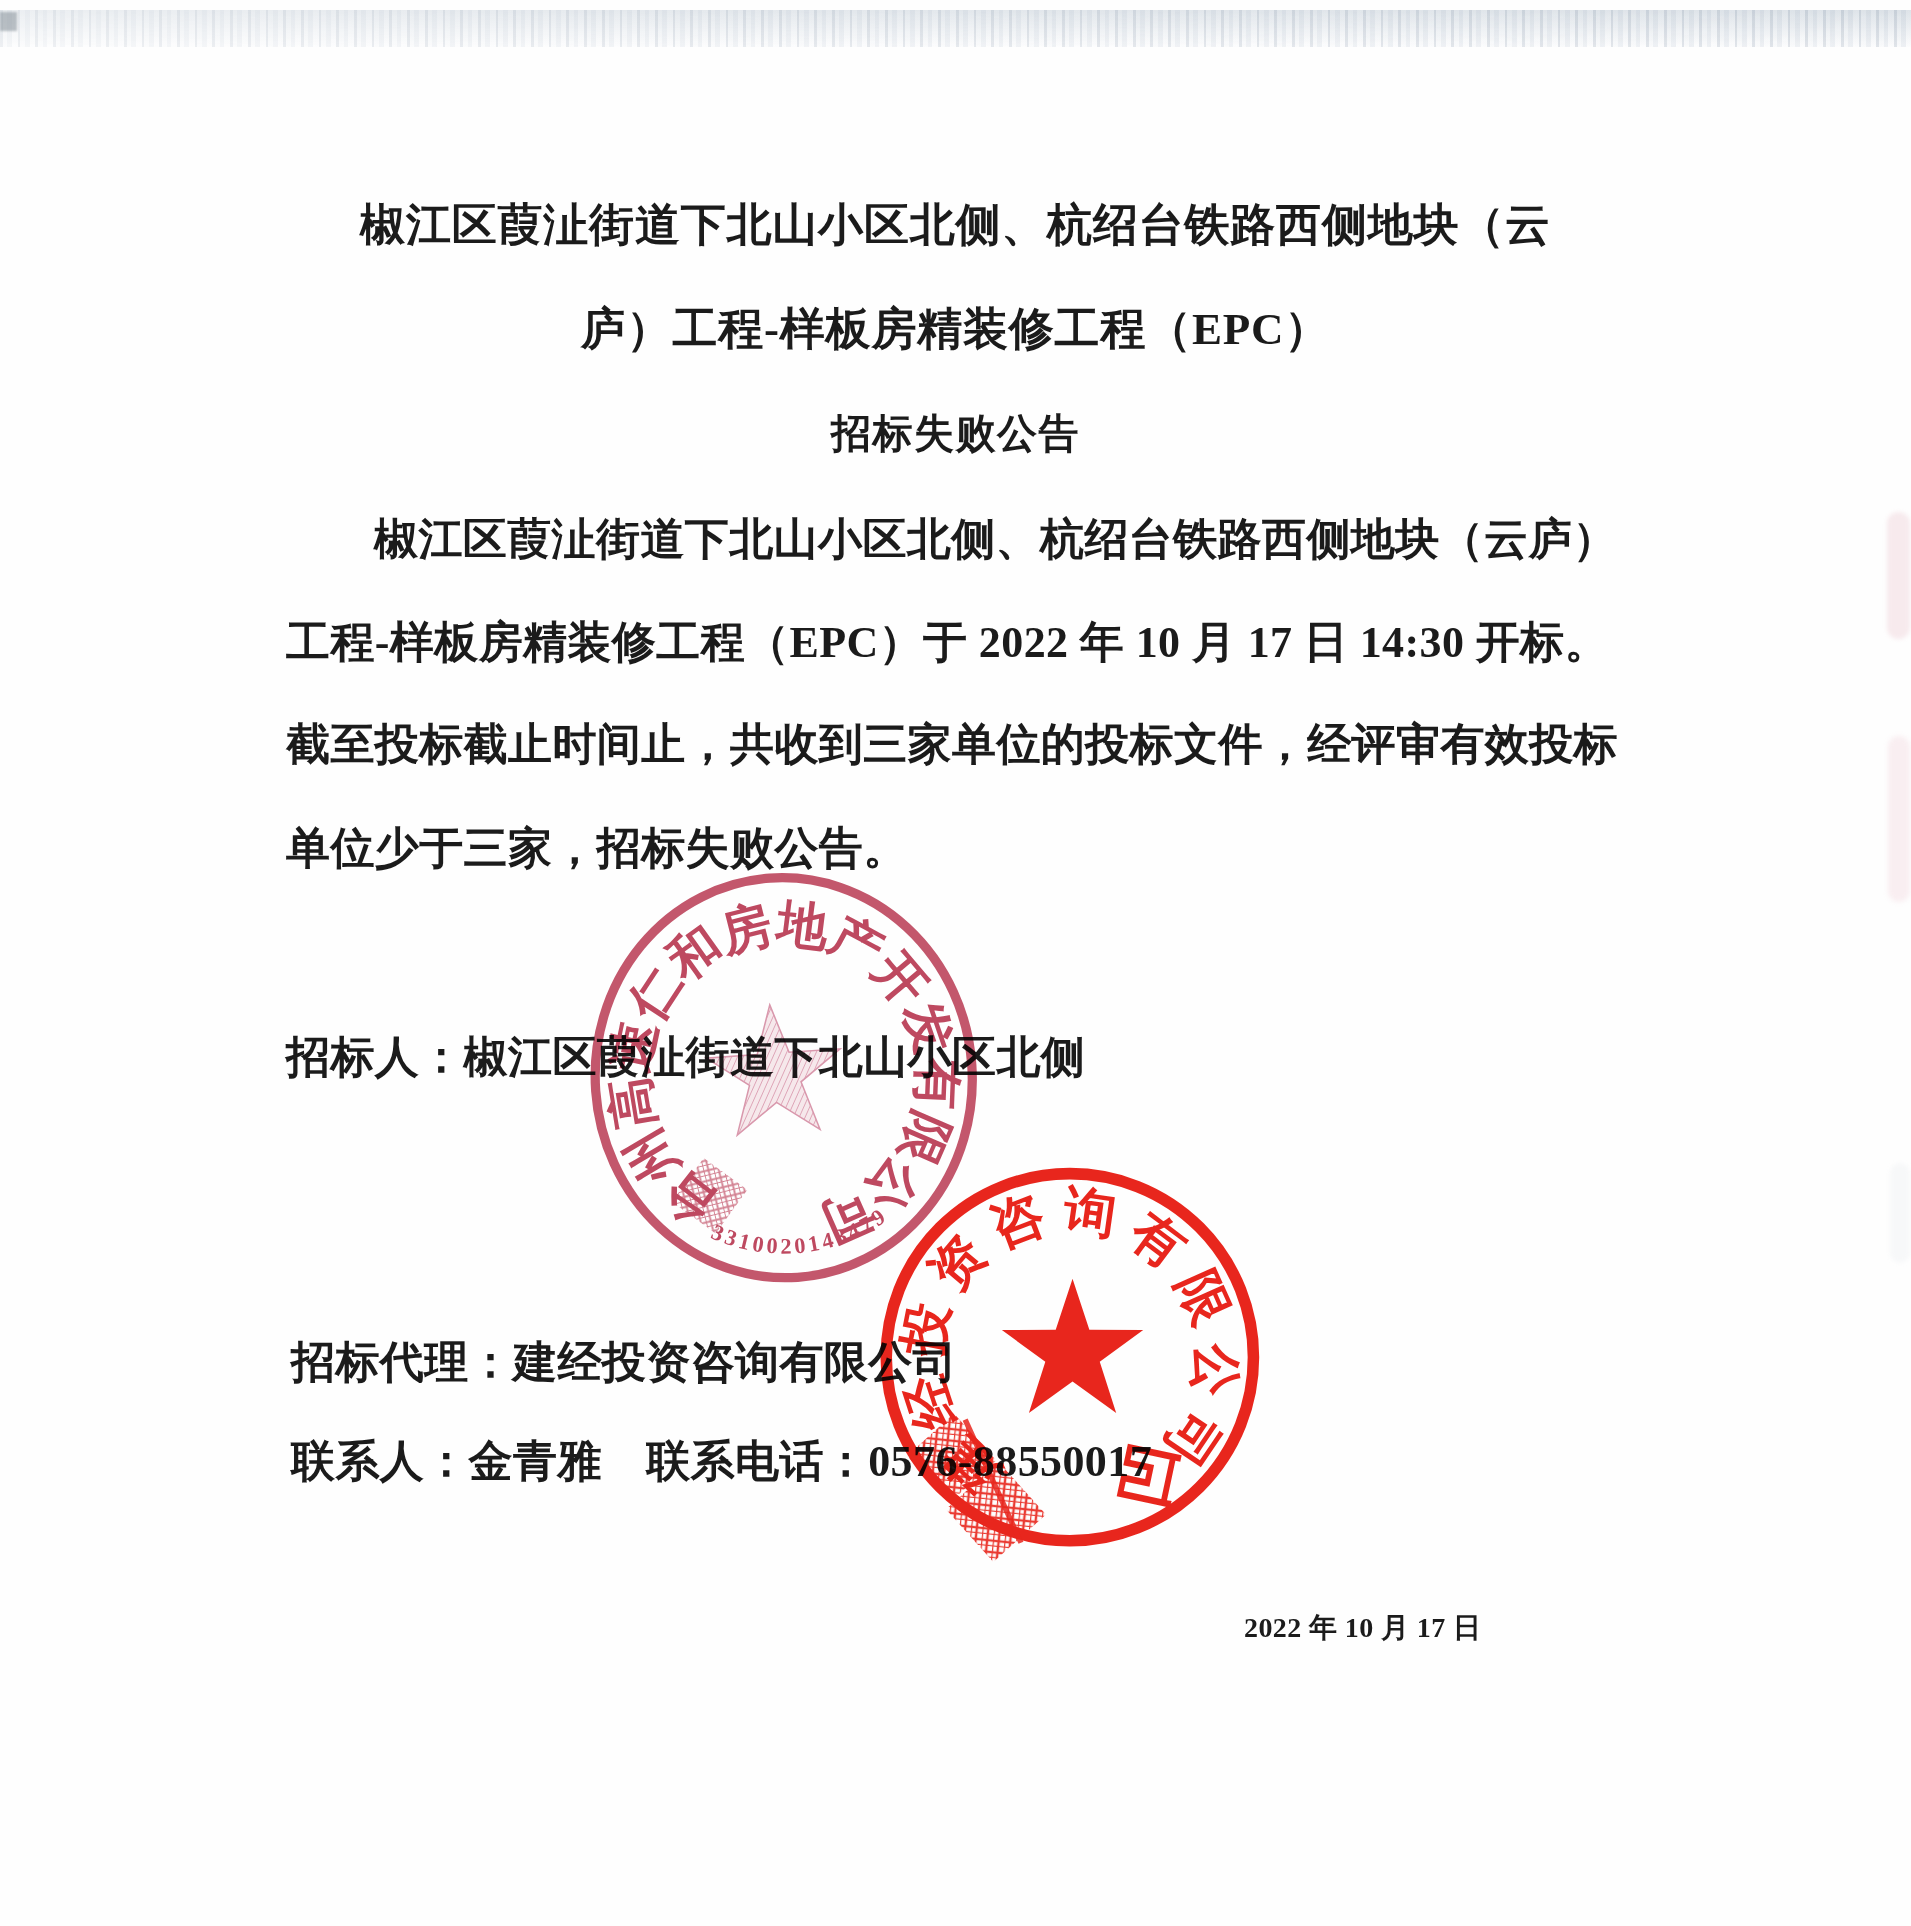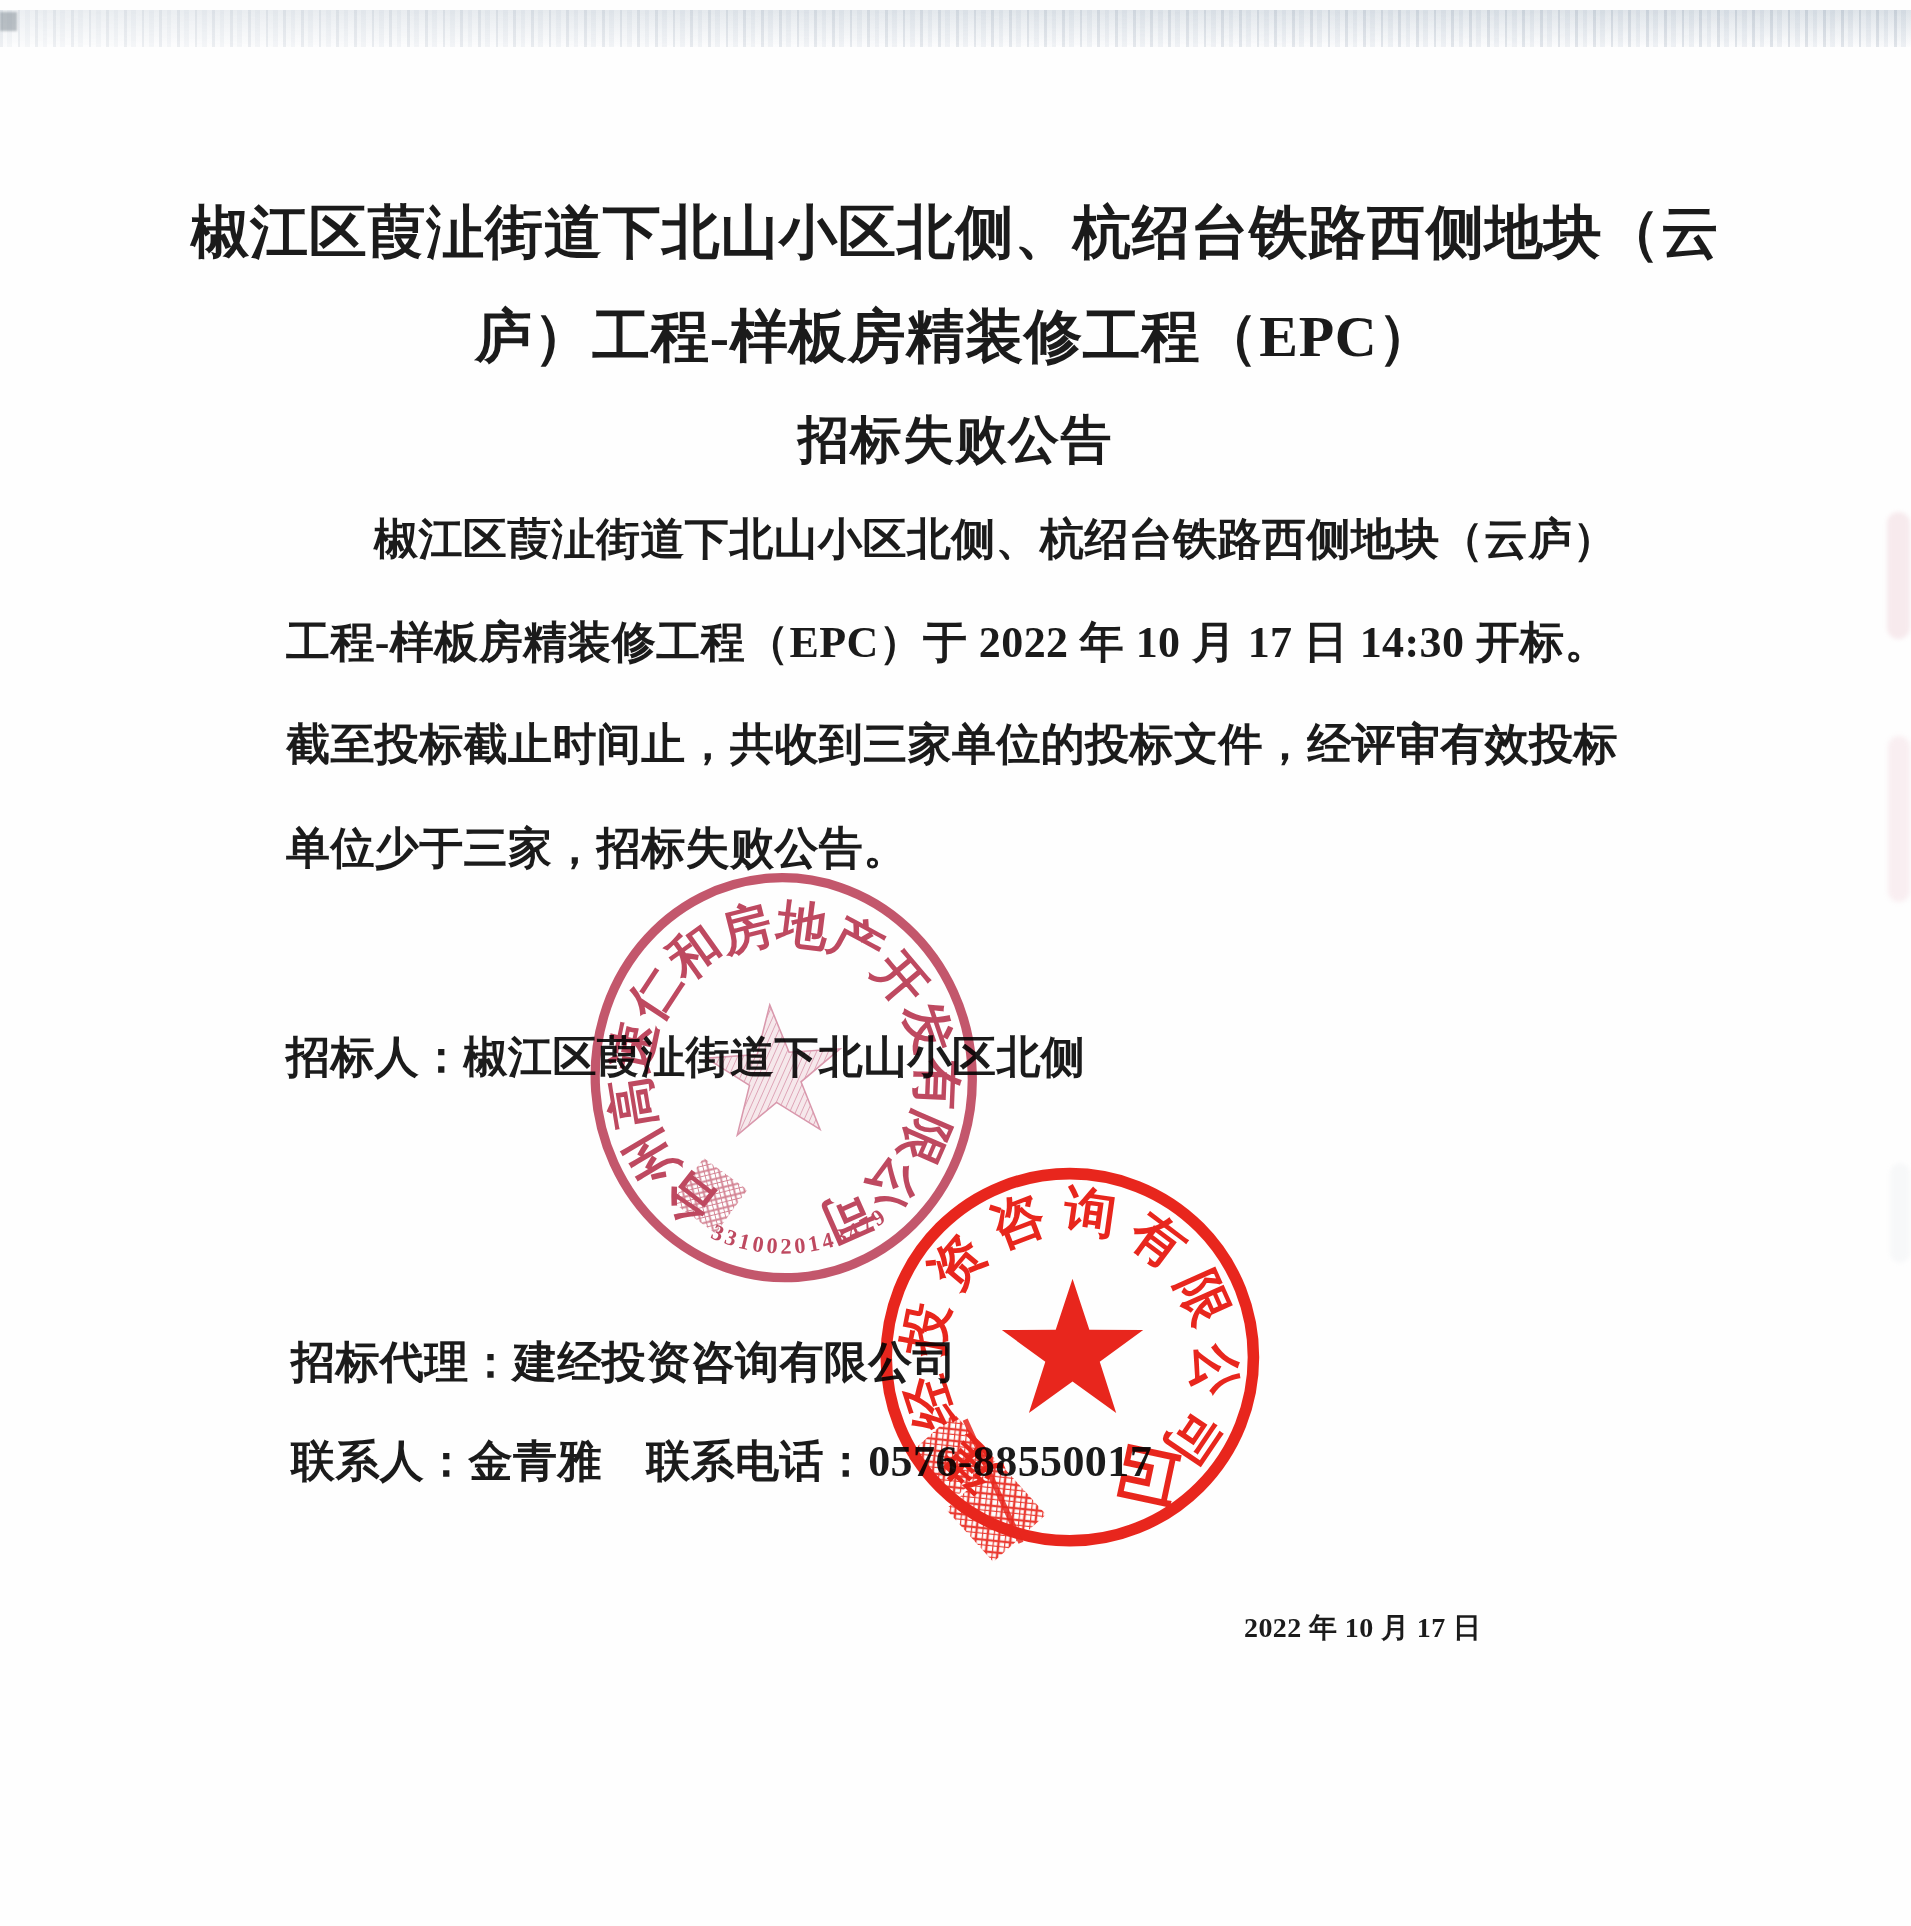--- a/index.html
+++ b/index.html
@@ -7,22 +7,22 @@
     position:relative;
     width:1911px;height:2703px;
     background:#fefefe;
     overflow:hidden;
     font-family:"Liberation Serif","DejaVu Serif",serif;
     color:#1b1b1b;
   }
   .abs{position:absolute;font-weight:bold;}
   .line{white-space:pre;line-height:1.15;letter-spacing:0.4px;}
   .center{left:0;width:100%;text-align:center;}
-  .title{font-size:58px;font-weight:700;letter-spacing:0.8px;}
-  .subtitle{font-size:51px;font-weight:700;letter-spacing:1.5px;}
+  .title{font-size:45px;font-weight:700;letter-spacing:0.8px;}
+  .subtitle{font-size:40px;font-weight:700;letter-spacing:1.5px;}
   .bodytext{font-size:44px;}
   .datetext{font-size:28px;}
   .seal{position:absolute;mix-blend-mode:multiply;}
   #seal1{left:559px;top:851px;opacity:.9;}
   #seal2{left:867px;top:1154px;opacity:.96;}
   
   .scan-top{
     left:0;top:10px;width:1911px;height:37px;
     background:
       repeating-linear-gradient(90deg,

